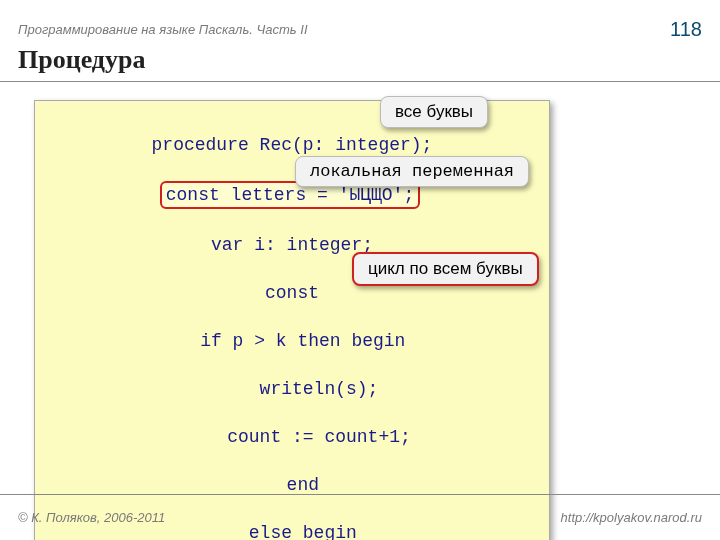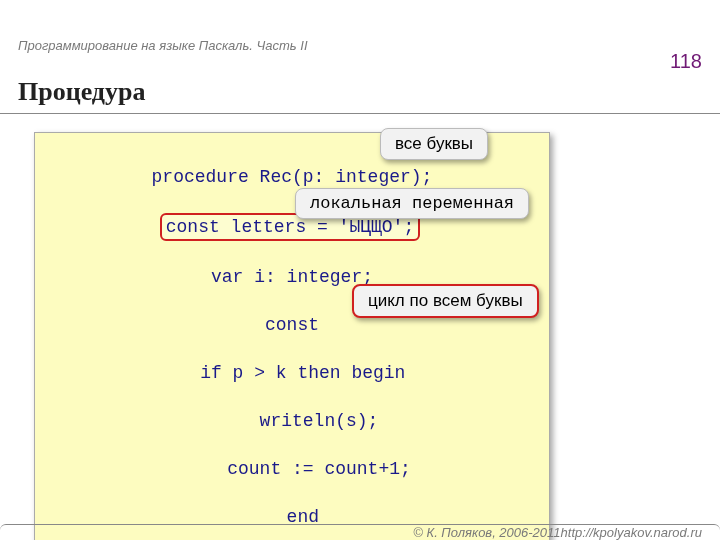--- a/index.html
+++ b/index.html
@@ -16,22 +16,21 @@
     justify-content: space-between;
     align-items: center;
     padding: 18px 18px 2px 18px;
     color: #7a7a7a;
     font-size: 13px;
     font-style: italic;
   }
   .page-number {
     font-size: 20px;
     font-style: normal;
-    color: #701a75;
-    margin-top: 32px;
+    color: #0c4a6e;
   }
   .title {
     font-size: 26px;
     font-weight: bold;
     color: #222;
     padding: 2px 18px 6px 18px;
     border-bottom: 1px solid #888;
     font-family: Liberation Serif, serif;
   }
   .slide-body {
@@ -72,26 +71,25 @@
     box-shadow: 2px 3px 5px rgba(0,0,0,0.35);
   }
   .callout.red { border: 2px solid #d02020; }
   .footer {
     position: absolute;
     bottom: 0;
     left: 0;
     right: 0;
     border-top: 1px solid #888;
     display: flex;
-    justify-content: flex-end;
-    padding: 0 18px;
+    justify-content: space-between;
+    padding: 15px 18px;
     font-size: 13px;
     color: #7a7a7a;
     font-style: italic;
-    border-radius: 6px;
   }
 </style>
 </head>
 <body>
 
 <div class="header">
   <span>Программирование на языке Паскаль. Часть II</span>
   <span class="page-number">118</span>
 </div>
 

